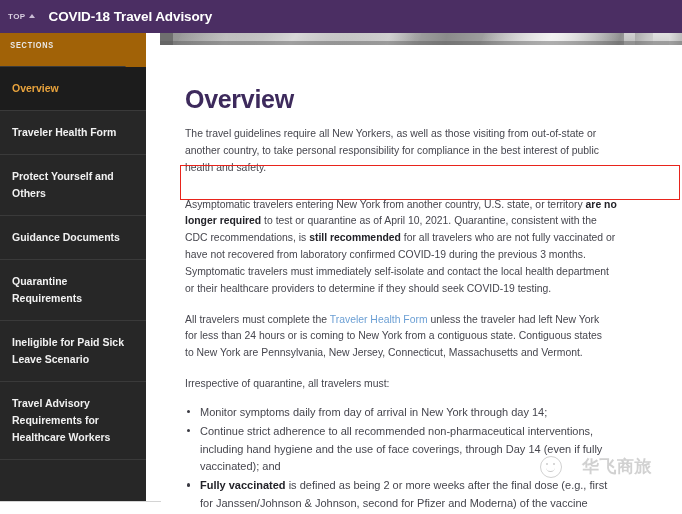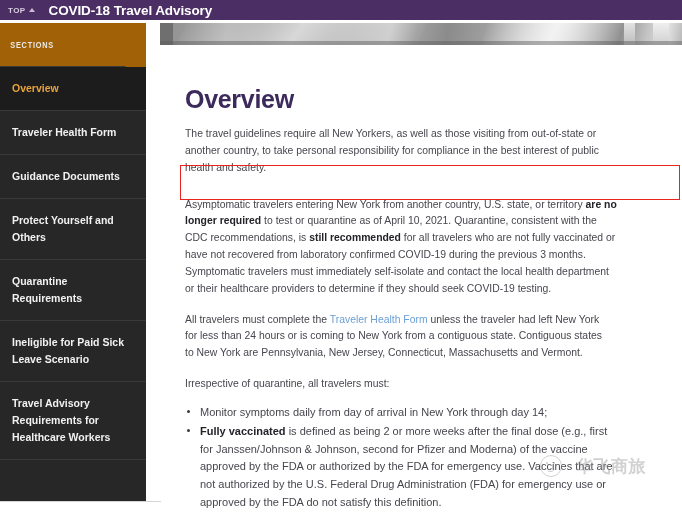--- a/index.html
+++ b/index.html
@@ -21,21 +21,21 @@
     height: 514px;
     overflow: hidden;
     background: #ffffff;
   }
 
   
   #topbar {
     position: absolute;
     left: 0; top: 0;
     width: 682px;
-    height: 20px;
+    height: 33px;
     background: #4b2e63;
     display: flex;
     align-items: center;
     box-sizing: border-box;
     padding-left: 8px;
     z-index: 40;
   }
   #top-link {
     display: flex;
     align-items: baseline;
@@ -263,22 +263,22 @@
     z-index: 25;
   }
 
   
   #watermark {
     position: absolute;
     left: 540px;
     top: 455px;
     z-index: 28;
     display: flex;
-    align-items: flex-start;
-    gap: 14px;
+    align-items: center;
+    gap: 20px;
     pointer-events: none;
     opacity: 0.46;
   }
   #watermark .wm-logo {
     width: 20px; height: 20px;
     border-radius: 50%;
     border: 1.4px solid #9a9a9a;
     position: relative;
     flex: none;
   }
@@ -333,24 +333,24 @@
   <div id="sidebar">
     <div id="sidebar-heading">SECTIONS</div>
 
     <div class="nav-item active">
       <span>Overview</span>
     </div>
     <div class="nav-item">
       <span>Traveler Health Form</span>
     </div>
     <div class="nav-item">
+      <span>Protect Yourself and Others</span>
+    </div>
+    <div class="nav-item">
       <span>Guidance Documents</span>
-    </div>
-    <div class="nav-item">
-      <span>Protect Yourself and Others</span>
     </div>
     <div class="nav-item">
       <span>Quarantine Requirements</span>
     </div>
     <div class="nav-item">
       <span>Ineligible for Paid Sick Leave Scenario</span>
     </div>
     <div class="nav-item">
       <span>Travel Advisory Requirements for Healthcare Workers</span>
     </div>
@@ -365,20 +365,21 @@
     <p class="para">The travel guidelines require all New Yorkers, as well as those visiting from out-of-state or another country, to take personal responsibility for compliance in the best interest of public health and safety.</p>
 
     <p class="para" id="para-highlighted"><span>Asymptomatic travelers entering New York from another country, U.S. state, or territory </span><b>are no longer required</b><span> to test or quarantine as of April 10, 2021. Quarantine, consistent with the CDC recommendations, is </span><b>still recommended</b><span> for all travelers who are not fully vaccinated or have not recovered from laboratory confirmed COVID-19 during the previous 3 months. Symptomatic travelers must immediately self-isolate and contact the local health department or their healthcare providers to determine if they should seek COVID-19 testing.</span></p>
 
     <p class="para"><span>All travelers must complete the </span><a class="inline-link">Traveler Health Form</a><span> unless the traveler had left New York for less than 24 hours or is coming to New York from a contiguous state. Contiguous states to New York are Pennsylvania, New Jersey, Connecticut, Massachusetts and Vermont.</span></p>
 
     <p class="para">Irrespective of quarantine, all travelers must:</p>
 
     <ul class="bullets">
       <li><b></b><span>Monitor symptoms daily from day of arrival in New York through day 14;</span></li>
+      <li><b></b><span>Continue strict adherence to all recommended non-pharmaceutical interventions, including hand hygiene and the use of face coverings, through Day 14 (even if fully vaccinated); and</span></li>
       <li><b>Fully vaccinated</b><span> is defined as being 2 or more weeks after the final dose (e.g., first for Janssen/Johnson &amp; Johnson, second for Pfizer and Moderna) of the vaccine approved by the FDA or authorized by the FDA for emergency use. Vaccines that are not authorized by the U.S. Federal Drug Administration (FDA) for emergency use or approved by the FDA  do not satisfy this definition.</span></li>
 
     </ul>
 
   </div>
 
   <div id="red-annotation"></div>
 
   <div id="watermark">
     <div class="wm-logo"></div>

